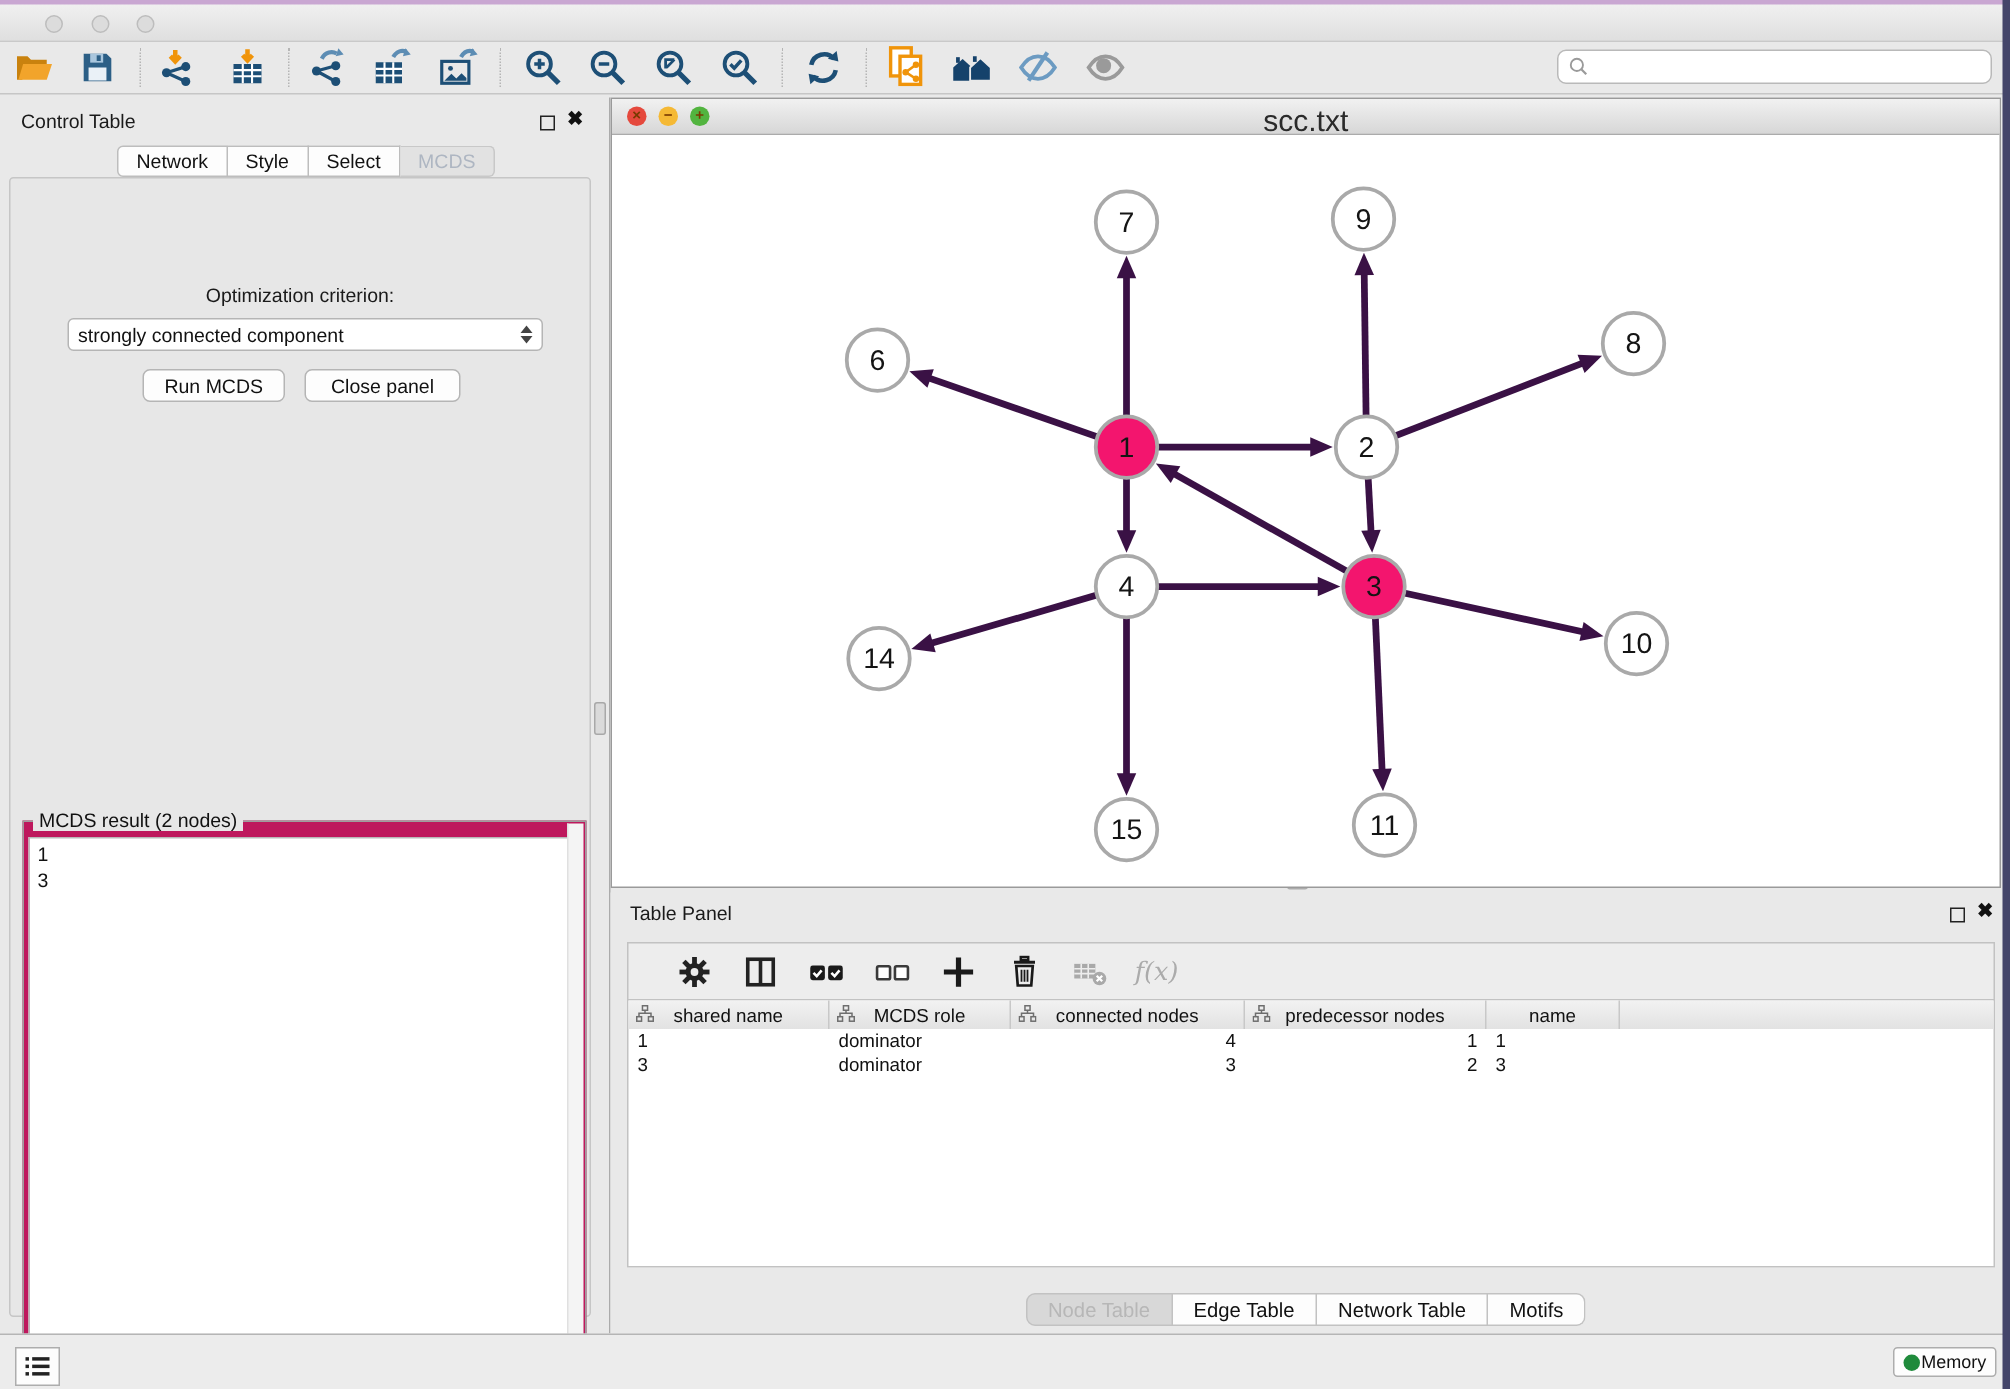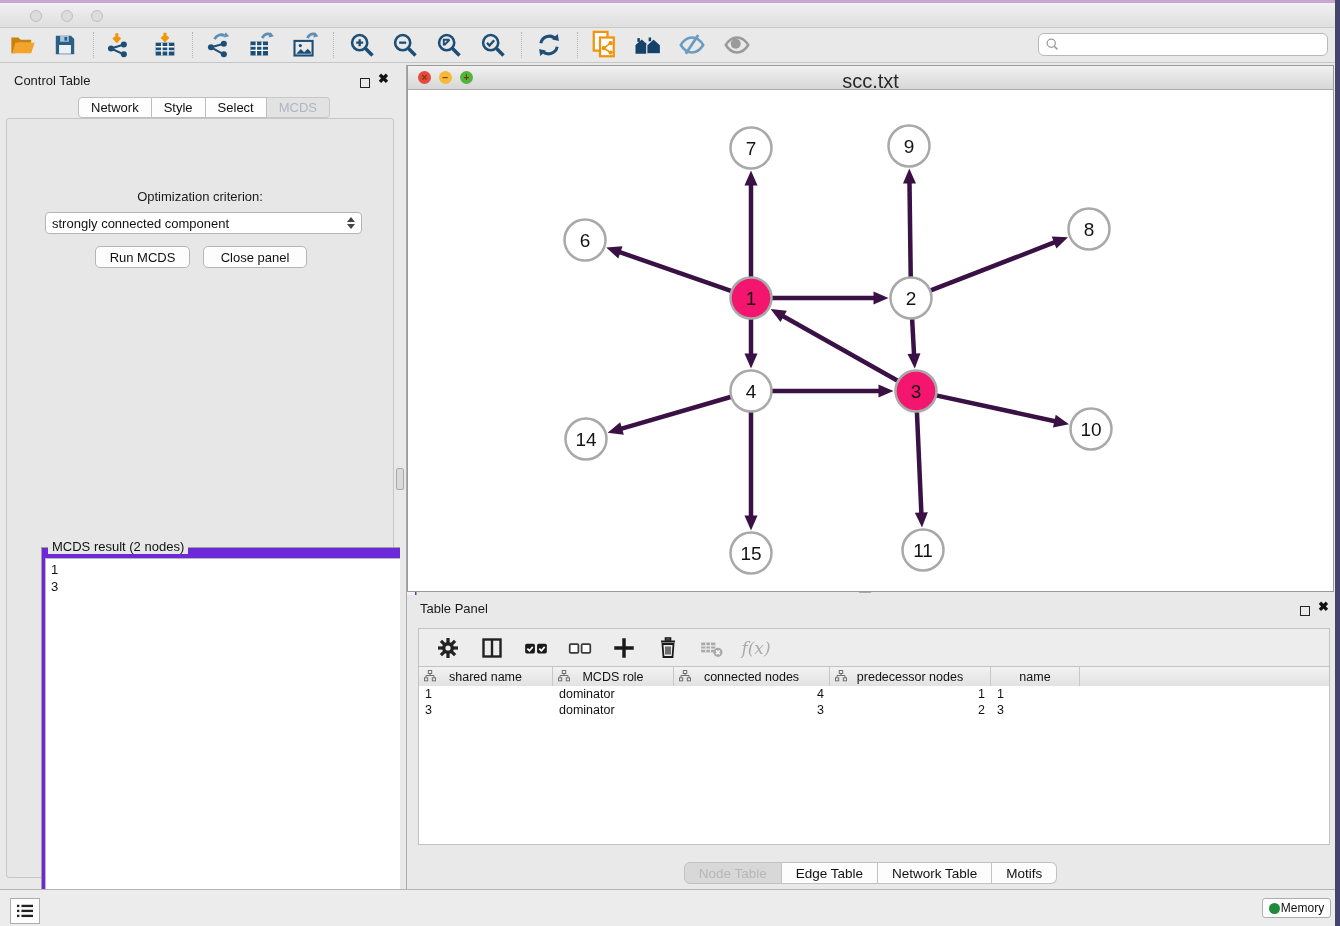--- a/index.html
+++ b/index.html
@@ -31,39 +31,39 @@
   .ctab.first { border-left:1px solid #BDBDBD; border-radius:4px 0 0 4px; }
   .ctab.last { border-radius:0 4px 4px 0; }
   .ctab.active { background:#E2E2E2; color:#AEB6C2; border-color:#C8C8C8; }
   .cbody { left:6px; top:53px; width:388px; height:760px; background:#E7E7E7; border:1px solid #C6C6C6; border-radius:3px; }
   .opt-label { width:100%; text-align:center; top:70px; font-size:13px; color:#1A1A1A; }
   .combo { left:38px; top:93px; width:317px; height:22px; background:#fff; border:1px solid #B5B5B5; border-radius:4px; font-size:13px; color:#111; display:flex; align-items:center; padding:0 6px; cursor:pointer; }
   .combo .stepper { margin-left:auto; display:flex; flex-direction:column; gap:2px; align-items:center; }
   .tri-up { width:0; height:0; border-left:4px solid transparent; border-right:4px solid transparent; border-bottom:5px solid #444; }
   .tri-dn { width:0; height:0; border-left:4px solid transparent; border-right:4px solid transparent; border-top:5px solid #444; }
   .btn { height:22px; background:#FDFDFD; border:1px solid #B5B5B5; border-radius:5px; font-size:13px; color:#111; display:flex; align-items:center; justify-content:center; cursor:pointer; }
-  .fieldset { left:8px; top:428px; width:376px; height:380px; border:1px solid #9E9E9E; background:#6d28d9;margin-left:26px; }
+  .fieldset { left:8px; top:428px; width:376px; height:380px; border:1px solid #9E9E9E; background:#be185d; }
   .legend { left:6px; top:-9px; background:#E7E7E7; padding:0 4px; font-size:13px; color:#111; }
   .result-area { left:3px; top:10px; width:369px; height:366px; background:#fff; border:1px solid #B9B9B9; font-size:13px; color:#111; padding:2px 5px; white-space:pre; line-height:17px; }
   .result-scroll { right:1px; top:1px; width:11px; height:364px; background:#F4F4F4; border-left:1px solid #E0E0E0; }
 
   
   .vdivider { left:400px; top:65px; width:7px; height:824px; background:#E9E9E9; border-right:1px solid #ABABAB; }
   .vhandle { left:396px; top:468px; width:8px; height:22px; background:#DADADA; border:1px solid #A8A8A8; border-radius:2px; }
   .hhandle { left:858px; top:586px; width:14px; height:7px; background:#DADADA; border:1px solid #ACACAC; border-radius:2px; }
 
   
   .netwin { left:407px; top:65px; width:927px; height:527px; border:1px solid #9A9A9A; background:#fff; }
   .nettitle { left:0; top:0; width:100%; height:24px; background:linear-gradient(#F1F1F1,#D7D7D7); border-bottom:1px solid #ABABAB; }
   .nlight { width:13px; height:13px; border-radius:50%; top:5px; display:flex; align-items:center; justify-content:center; font-size:10px; font-weight:bold; color:#7A3A00; }
   .net-title-text { width:100%; text-align:center; top:4px; font-size:20px; color:#2A2A2A; }
 
   
   .tpanel { left:407px; top:595px; width:927px; height:294px; background:#E9E9E9; }
-  .tp-toolbar { left:11px; top:33px; width:912px; height:38px; background:#EDEDED; border:1px solid #C2C2C2; border-bottom:none; display:flex; align-items:center; gap:14px; padding-left:14px; }
+  .tp-toolbar { left:11px; top:33px; width:912px; height:38px; background:#EDEDED; border:1px solid #C2C2C2; border-bottom:none; display:flex; align-items:center; gap:14px; padding-left:29px; }
   .tp-toolbar .ic { width:30px; height:30px; display:flex; align-items:center; justify-content:center; cursor:pointer; }
   .tgrid { left:11px; top:71px; width:912px; height:179px; background:#fff; border:1px solid #C2C2C2; }
   .thead { display:flex; height:19px; background:linear-gradient(#F2F2F2,#E2E2E2); }
   .th { border-right:1px solid #C8C8C8; font-size:12.5px; color:#111; display:flex; align-items:center; justify-content:center; position:relative; }
   .th .sorticon { position:absolute; left:5px; top:3px; }
   .trow { display:flex; height:16px; font-size:12.5px; color:#111; }
   .td { padding:0 6px; overflow:hidden; white-space:nowrap; line-height:16px; }
   .btabs { left:0; top:267px; width:927px; display:flex; justify-content:center; }
   .btab { height:22px; padding:3px 14px; font-size:13.5px; background:#FDFDFD; border:1px solid #C2C2C2; border-left:none; color:#111; cursor:pointer; }
   .btab.first { border-left:1px solid #C2C2C2; border-radius:6px 0 0 6px; }

